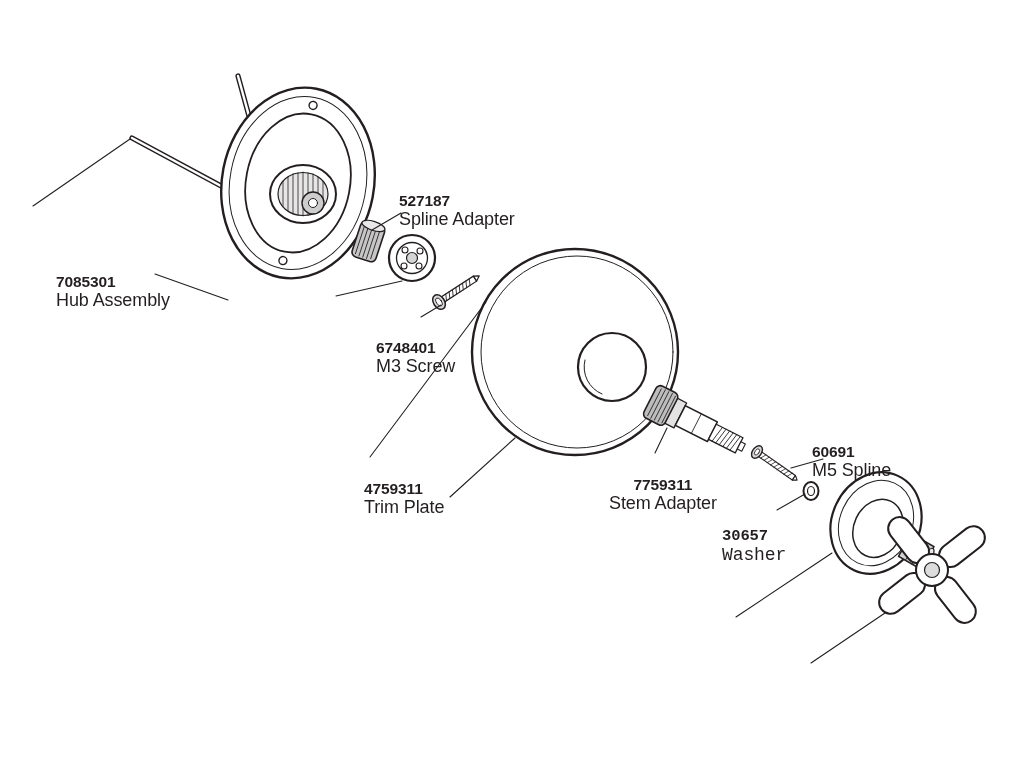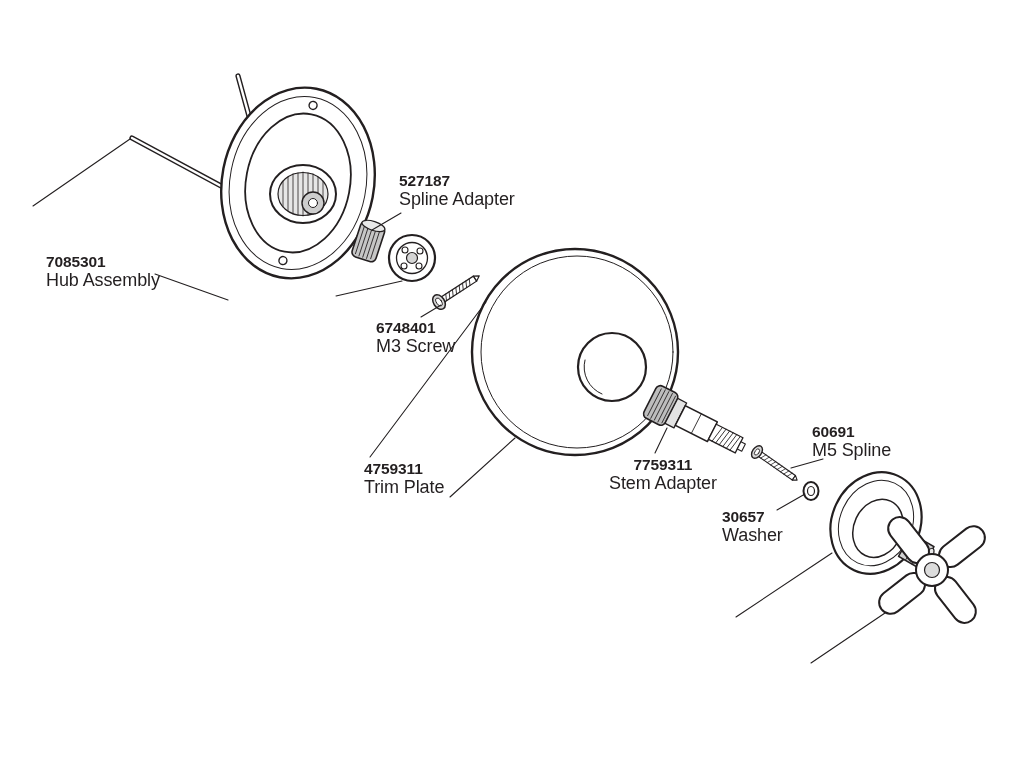--- a/index.html
+++ b/index.html
@@ -10,20 +10,21 @@
     width: 1024px;
     height: 768px;
     background: #ffffff;
     overflow: hidden;
   }
   .diagram-svg { position: absolute; left: 0; top: 0; }
   .part-label {
     position: absolute;
     color: #231f20;
     letter-spacing: -0.1px;
+    margin-top: 20px;
   }
   .part-number {
     font-weight: bold;
     font-size: 15.5px;
     line-height: 19px;
   }
   .part-name {
     font-size: 18px;
     line-height: 19px;
     white-space: pre-line;
@@ -202,21 +203,21 @@
         <line x1="450" y1="497" x2="515" y2="438"></line>
         <line x1="655" y1="453" x2="667" y2="428"></line>
         <line x1="823" y1="459" x2="791" y2="468"></line>
         <line x1="777" y1="510" x2="805" y2="494"></line>
         <line x1="736" y1="617" x2="832" y2="553"></line>
         <line x1="811" y1="663" x2="885" y2="613"></line>
       </g>
     </g>
   </svg>
 
-  <div class="part-label" style="left:46px; top:252px;">
+  <div class="part-label" style="left:56px; top:252px;">
     <div class="part-number">7085301</div>
     <div class="part-name">Hub Assembly</div>
   </div>
 
   <div class="part-label" style="left:399px; top:171px;">
     <div class="part-number">527187</div>
     <div class="part-name">Spline Adapter</div>
   </div>
 
 
@@ -233,19 +234,19 @@
   <div class="part-label" style="left:609px; top:455px;text-align:center;">
     <div class="part-number">7759311</div>
     <div class="part-name">Stem Adapter</div>
   </div>
 
   <div class="part-label" style="left:812px; top:422px;">
     <div class="part-number">60691</div>
     <div class="part-name">M5 Spline</div>
   </div>
 
-  <div class="part-label" style="left:722px; top:507px;">
+  <div class="part-label" style="left:722px; top:507px;font-family:Liberation Mono, monospace;">
     <div class="part-number">30657</div>
     <div class="part-name">Washer</div>
   </div>
 
 
 </div>
 
 </body></html>

